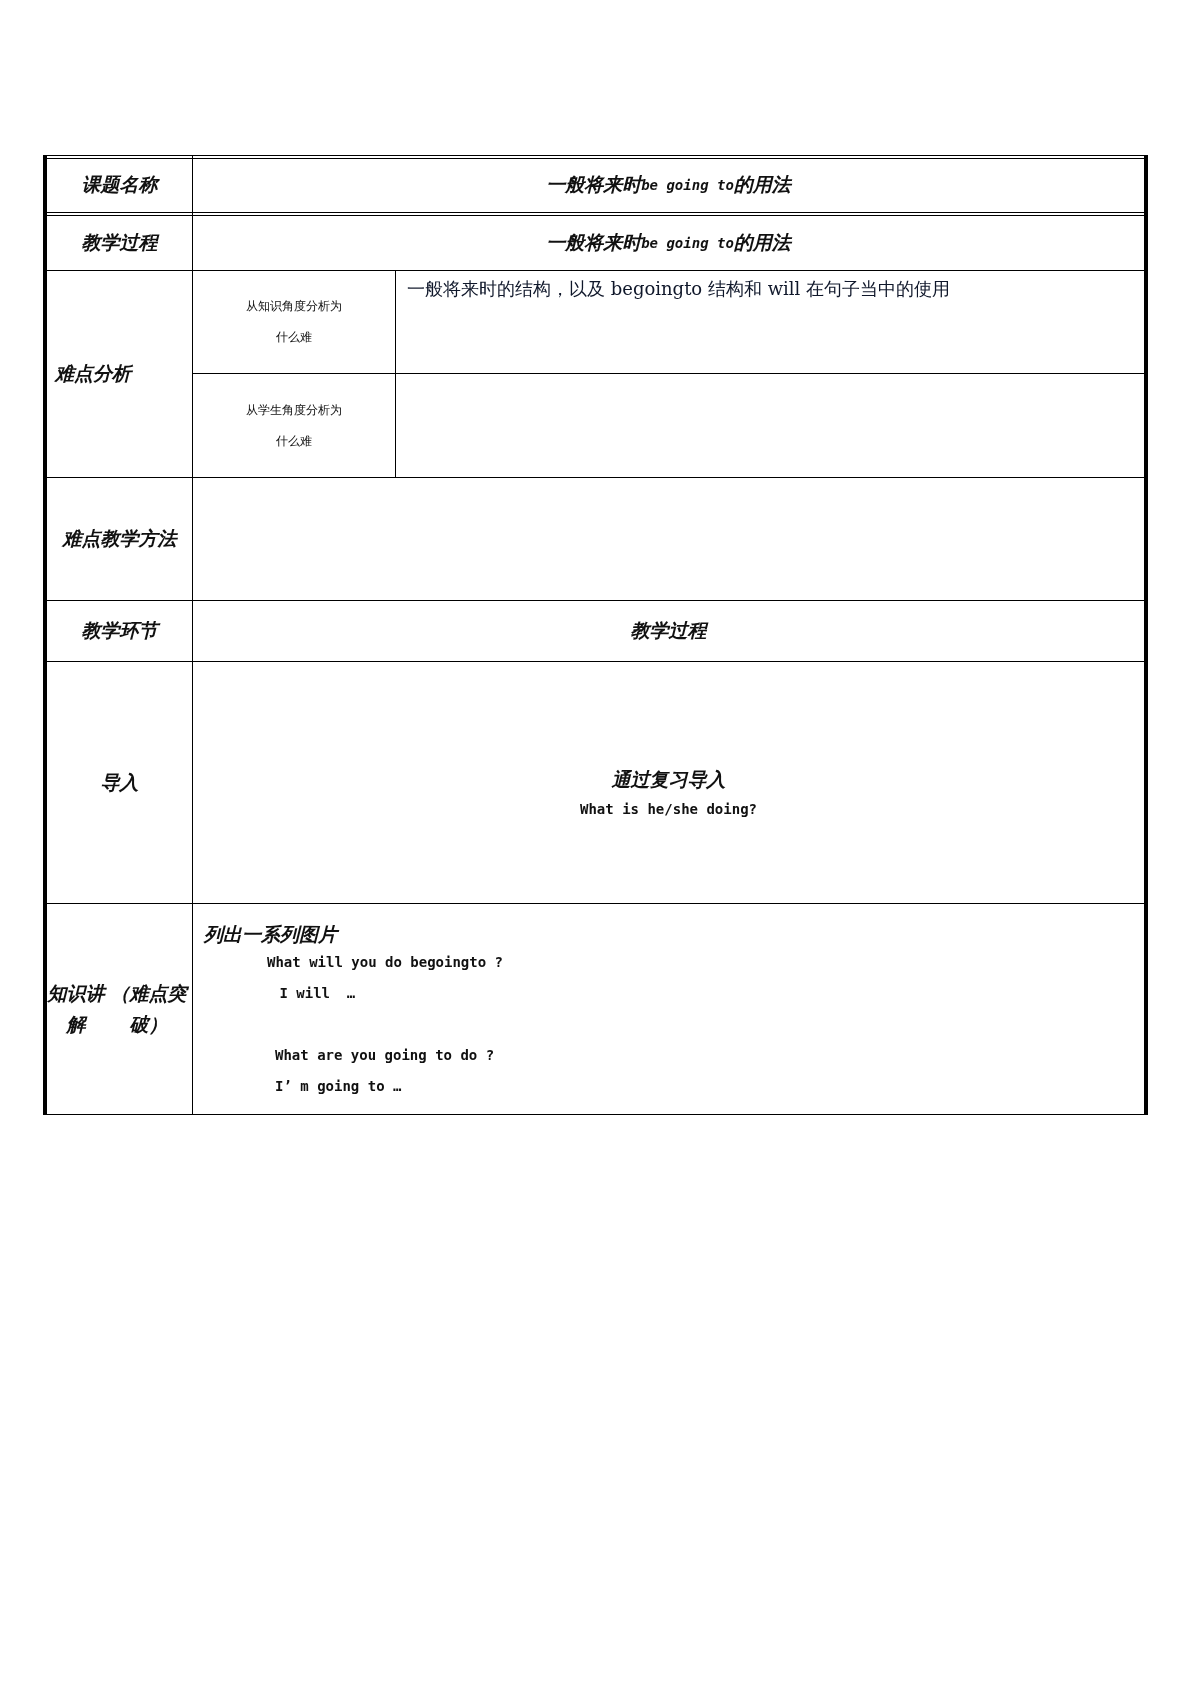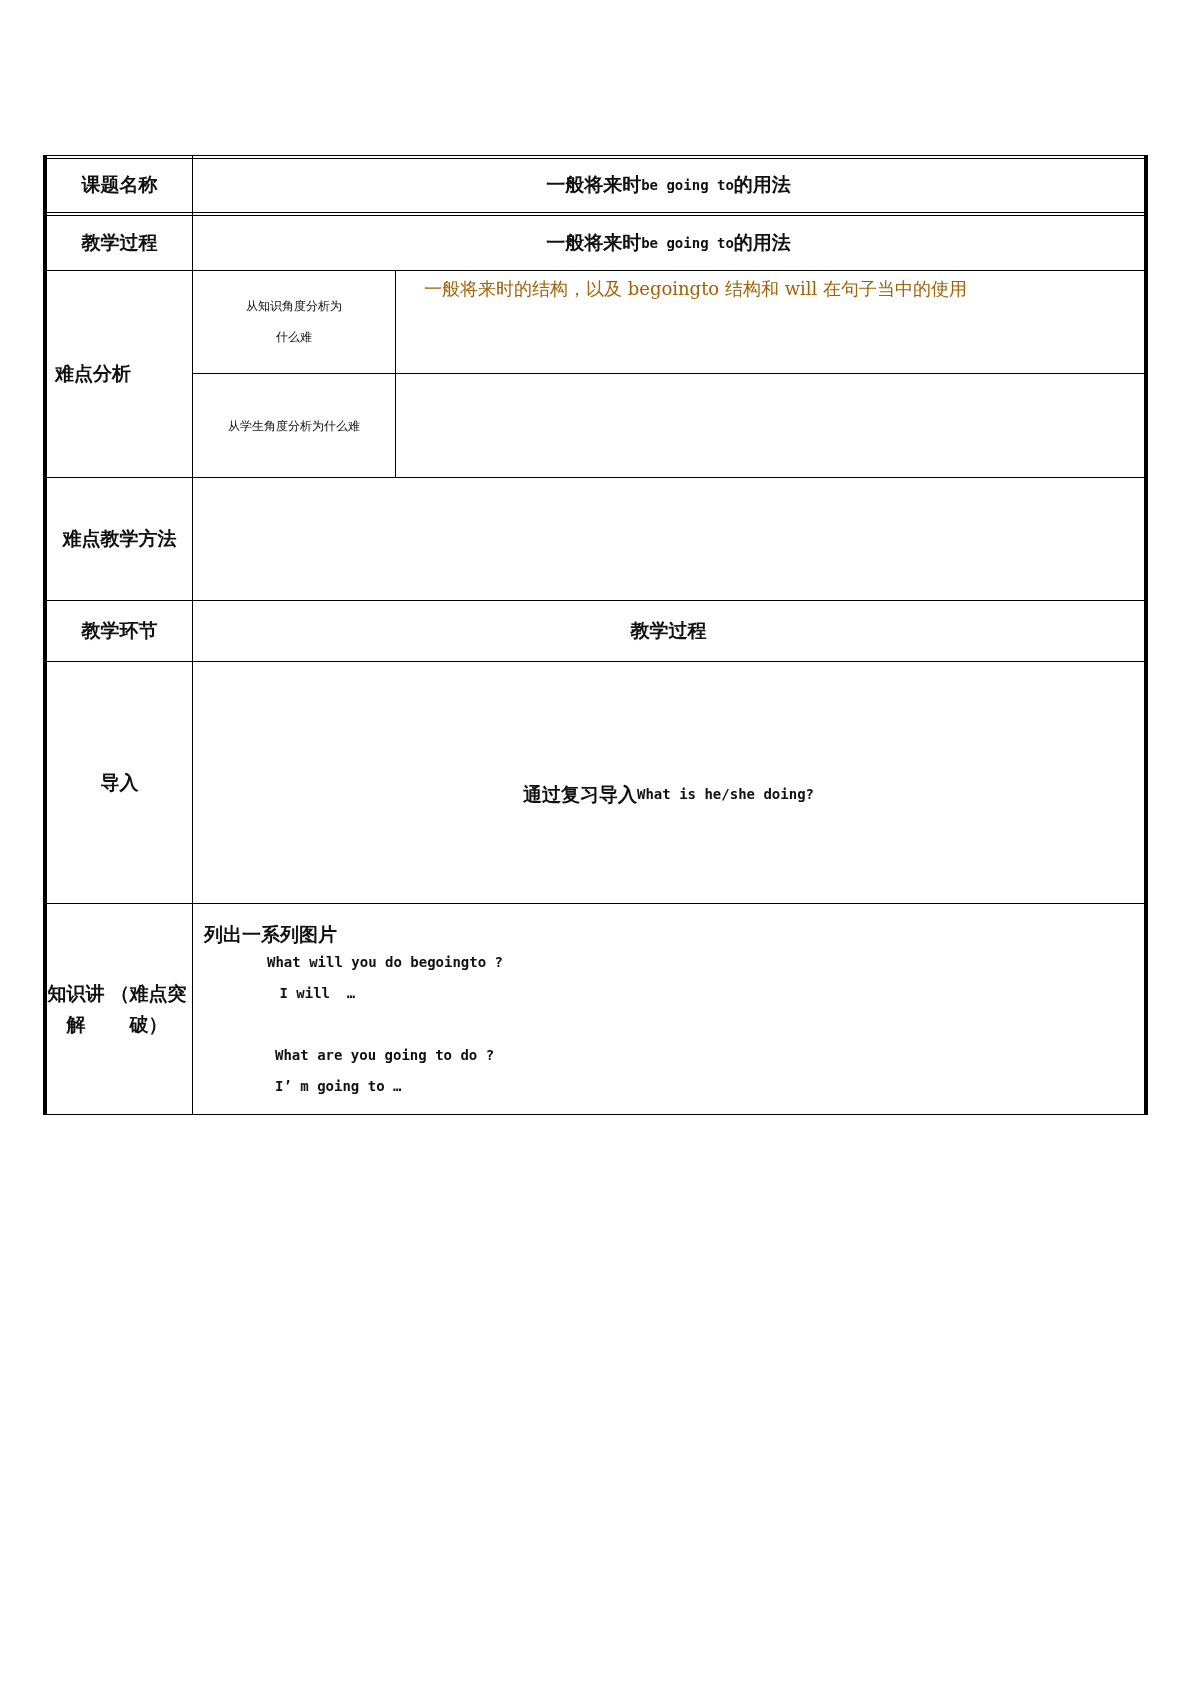--- a/index.html
+++ b/index.html
@@ -6,21 +6,21 @@
   body { width: 1191px; height: 1684px; position: relative; overflow: hidden;
          font-family: "DejaVu Sans", sans-serif; color: #111; }
   .tbl { position: absolute; left: 43px; top: 156px; width: 1105px; height: 959px;
          border-left: 4px solid #000; border-right: 4px solid #000; box-sizing: border-box; }
   .hline { position: absolute; left: 43px; width: 1105px; height: 0; border-top: 1.5px solid #000; }
   .hline.double { border-top: 1.5px solid #000; }
   .hline.double::after { content: ""; position: absolute; left: 0; right: 0; top: 2px; border-top: 1.5px solid #000; }
   .vline { position: absolute; width: 0; border-left: 1.5px solid #000; }
   .cell { position: absolute; display: flex; align-items: center; justify-content: center;
           text-align: center; box-sizing: border-box; }
-  .lbl { font-size: 19px; font-weight: bold; }
+  .lbl { font-size: 19px; font-weight: bold; font-style: italic; }
   .sub { font-size: 12px; line-height: 31px; align-items: center; }
   .serif { font-family: "DejaVu Serif", serif; font-size: 18px; font-weight: normal; }
   .mono { font-family: "DejaVu Sans Mono", monospace; font-weight: bold; font-size: 14px; }
   .line { position: absolute; white-space: pre; }
 </style>
 </head>
 <body>
 
 <div class="tbl"></div>
 
@@ -50,36 +50,36 @@
     <span class="mono">be going to</span>
     <span> 的用法</span>
 </div>
 
 <div class="cell lbl" style="left:55px; top:271px; width:137px; height:206px; justify-content:flex-start">难点分析</div>
 
 <div class="cell sub" style="left:193px; top:271px; width:202px; height:102px; flex-direction:column">
   <div>从知识角度分析为</div>
   <div>什么难</div>
 </div>
-<div class="line serif" style="left:424px; top:277px; color:#a16207">一般将来时的结构，以及 begoingto 结构和 will 在句子当中的使用</div>
+<div class="line serif" style="left:407px; top:277px; color:#0f172a">一般将来时的结构，以及 begoingto 结构和 will 在句子当中的使用</div>
 
-<div class="cell sub" style="left:193px; top:375px; width:202px; height:102px; flex-direction:row">
+<div class="cell sub" style="left:193px; top:375px; width:202px; height:102px; flex-direction:column">
   <div>从学生角度分析为</div>
   <div>什么难</div>
 </div>
 <div class="line serif" style="left:407px; top:380px"></div>
 
 <div class="cell lbl" style="left:47px; top:478px; width:145px; height:122px">难点教学方法</div>
 <div class="cell" style="left:193px; top:478px; width:951px; height:122px"></div>
 
 <div class="cell lbl" style="left:47px; top:601px; width:145px; height:60px">教学环节</div>
 <div class="cell lbl" style="left:193px; top:601px; width:951px; height:60px">教学过程</div>
 
 <div class="cell lbl" style="left:47px; top:662px; width:145px; height:241px">导入</div>
-<div class="cell" style="left:193px; top:662px; width:951px; height:241px; flex-direction:row; padding-top:22px">
+<div class="cell" style="left:193px; top:662px; width:951px; height:241px; flex-direction:column; padding-top:22px">
   <div class="lbl" style="line-height:30px">通过复习导入</div>
   <div class="mono" style="line-height:30px">What is he/she doing?</div>
 </div>
 
 <div class="cell lbl" style="left:47px; top:904px; width:145px; height:210px; flex-direction:row; line-height:31px">
   <div>知识讲解</div>
   <div>（难点突破）</div>
 </div>
 <div class="line lbl" style="left:204px; top:922px">列出一系列图片</div>
 <div class="line mono" style="left:267px; top:954px">What will you do begoingto ?</div>

